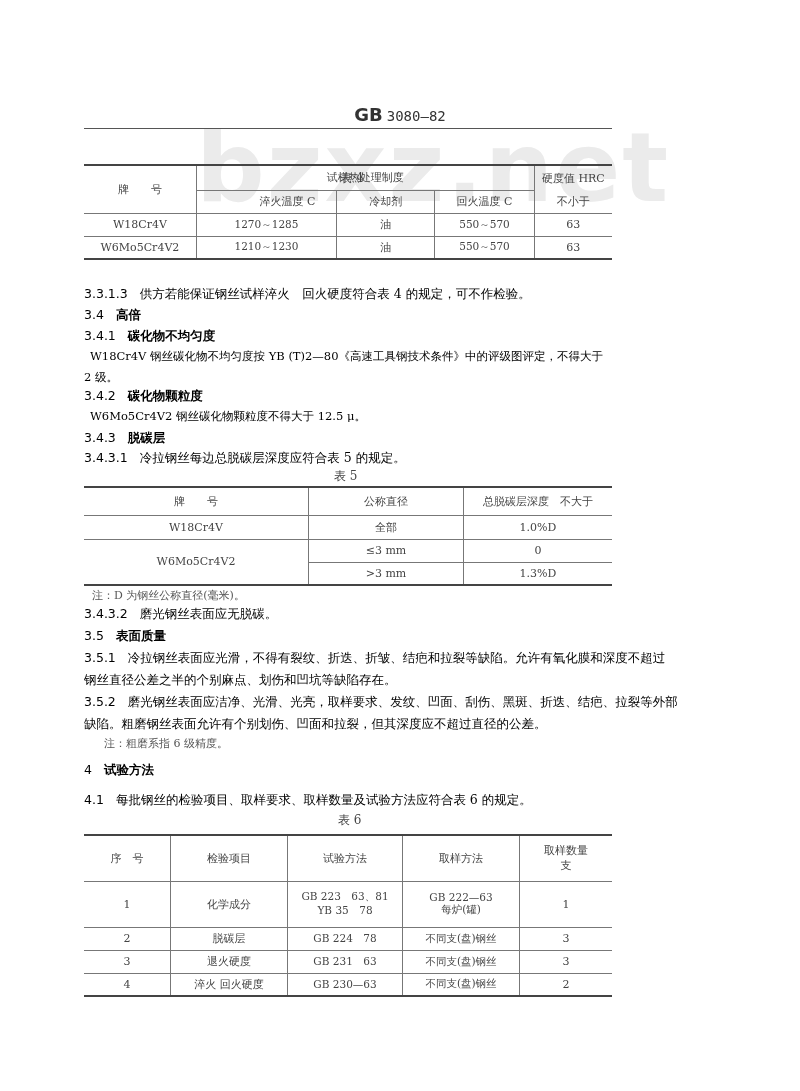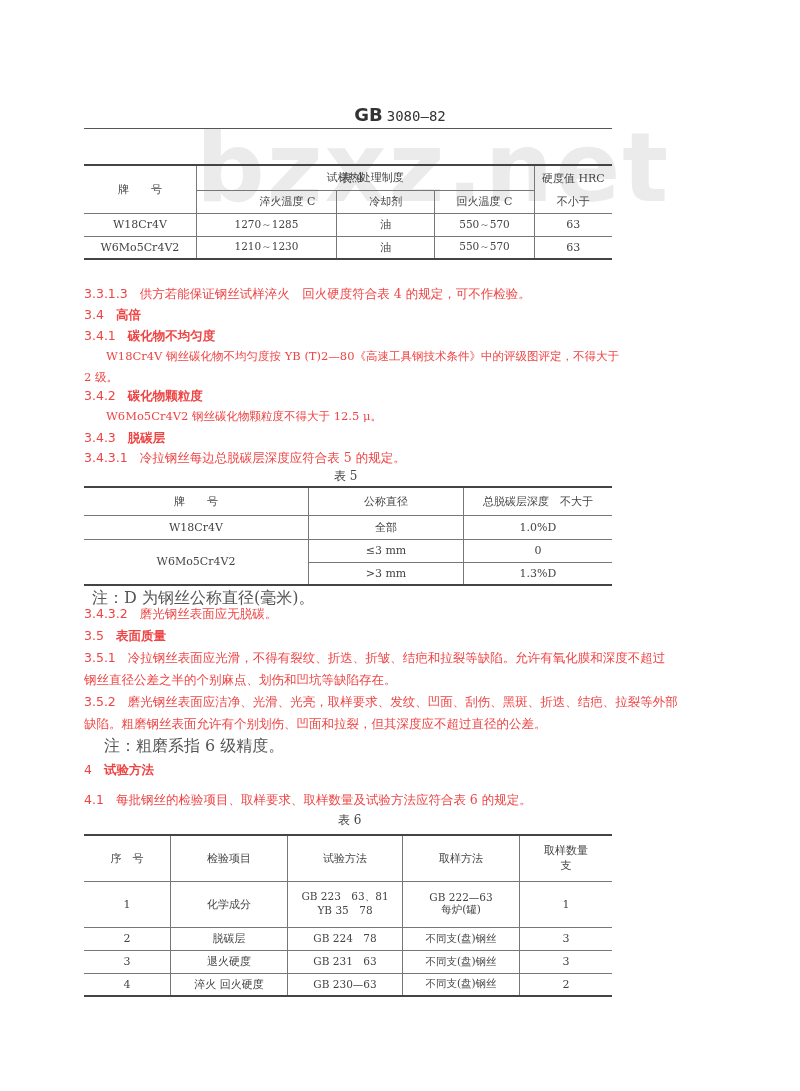--- a/index.html
+++ b/index.html
@@ -19,26 +19,26 @@
     position: absolute; left: 0; width: 800px; top: 104px; text-align: center;
     font-family: "DejaVu Sans Mono", "Liberation Mono", monospace;
     font-size: 14px; color: #333; z-index: 2;
   }
   .header-code b { font-family: "DejaVu Sans", sans-serif; font-weight: bold; font-size: 18px; margin-right: 4px; }
   .rule { position: absolute; height: 0; border-top: 1.5px solid #555; z-index: 2; }
   .caption {
     position: absolute; font-size: 12px; color: #444; z-index: 2; white-space: nowrap;
   }
   .p {
-    position: absolute; left: 84px; font-size: 12.5px; color: #ef4444; z-index: 2; white-space: nowrap;
-  }
-  .p.indent { left: 106px; }
+    position: absolute; left: 84px; font-size: 12.5px; color: #000000; z-index: 2; white-space: nowrap;
+  }
+  .p.indent { left: 90px; }
   .p .num { font-family: "DejaVu Sans", sans-serif; font-size: 12.5px; margin-right: 12px; }
   .p.bold .txt { font-weight: bold; font-family: "DejaVu Sans", sans-serif; }
-  .note { position: absolute; left: 104px; font-size: 16px; color: #555; z-index: 2; white-space: nowrap; }
+  .note { position: absolute; left: 104px; font-size: 11px; color: #555; z-index: 2; white-space: nowrap; }
   table.t {
     position: absolute; border-collapse: collapse; z-index: 2;
     font-size: 11px; color: #444; background: transparent;
   }
   table.t td {
     border: 1px solid #777; text-align: center; vertical-align: middle; padding: 0 2px;
   }
   table.t { border-top: 2px solid #444; border-bottom: 2px solid #444; }
   table.t tr td:first-child { border-left: none; }
   table.t tr td:last-child { border-right: none; }

